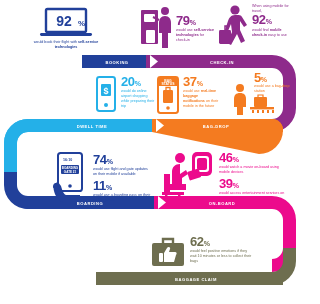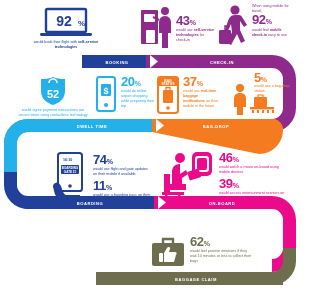--- a/index.html
+++ b/index.html
@@ -109,21 +109,21 @@
       <div style="display:flex;align-items:flex-start;gap:2px;">
         <svg width="34" height="44" viewBox="0 0 34 44">
           <rect x="1" y="4" width="17" height="34" rx="1" fill="#8E2A8B"></rect>
           <rect x="4" y="8" width="11" height="8" rx="1" fill="#ffffff"></rect>
           <circle cx="25" cy="5" r="4" fill="#8E2A8B"></circle>
           <path d="M25,10 c-4,0 -6,3 -6,7 l0,10 l3,0 l0,15 l6,0 l0,-15 l3,0 l0,-10 c0,-4 -2,-7 -6,-7 Z" fill="#8E2A8B"></path>
           <path d="M19,14 L13,11" stroke="#8E2A8B" stroke-width="2" fill="none"></path>
           <rect x="6" y="24" width="9" height="13" rx="1" fill="#ffffff"></rect>
         </svg>
         <div style="padding-top:9px;">
-          <div class="num" style="font-size:13px;color:#8E2A8B;"><span>43</span><span style="font-size:7px;">%</span></div>
+          <div class="num" style="font-size:13px;color:#8E2A8B;"><span>79</span><span style="font-size:7px;">%</span></div>
           <div class="cap" style="color:#8E2A8B;width:38px;margin-top:1px;">
             <span>would use </span><b>self-service technologies</b><span> for check-in</span>
           </div>
         </div>
       </div>
     </div>
 
     <div class="stat" style="left:218px;top:4px;width:80px;">
       <div style="display:flex;align-items:flex-start;gap:2px;">
         <svg width="32" height="46" viewBox="0 0 32 46">
@@ -135,28 +135,20 @@
         <div>
           <div class="pre" style="color:#8E2A8B;width:40px;">When using mobile for travel,</div>
           <div class="num" style="font-size:13px;color:#8E2A8B;margin-top:1px;"><span>92</span><span style="font-size:7px;">%</span></div>
           <div class="cap" style="color:#8E2A8B;width:40px;margin-top:1px;">
             <span>would find </span><b>mobile check-in</b><span> easy to use</span>
           </div>
         </div>
       </div>
     </div>
 
-    <div class="stat" style="left:14px;top:76px;width:78px;text-align:center;">
-      <svg width="30" height="30" viewBox="0 0 30 30" style="margin:0 auto;">
-        <path d="M15,1 C10,3 5,3 3,3 L3,15 C3,23 9,27 15,29 C21,27 27,23 27,15 L27,3 C25,3 20,3 15,1 Z" fill="#24B0E8"></path>
-        <path d="M11,7 a4,4 0 0 1 8,0" stroke="#ffffff" stroke-width="1.6" fill="none"></path>
-        <text x="15" y="22" font-family="Liberation Sans, sans-serif" font-size="11" font-weight="bold" fill="#ffffff" text-anchor="middle">52</text>
-      </svg>
-      <div class="cap" style="color:#24B0E8;margin-top:2px;padding:0 2px;">would agree payment transactions are secure when using contactless technology</div>
-    </div>
 
     <div class="stat" style="left:94px;top:76px;width:72px;">
       <div style="display:flex;align-items:flex-start;gap:3px;">
         <svg width="24" height="40" viewBox="0 0 24 40">
           <rect x="3" y="1" width="18" height="34" rx="2.4" fill="none" stroke="#24B0E8" stroke-width="2"></rect>
           <rect x="7" y="8" width="10" height="12" rx="1" fill="#24B0E8"></rect>
           <text x="12" y="18" font-family="Liberation Sans, sans-serif" font-size="9" font-weight="bold" fill="#ffffff" text-anchor="middle">$</text>
           <circle cx="12" cy="29" r="2" fill="#24B0E8"></circle>
         </svg>
         <div>

